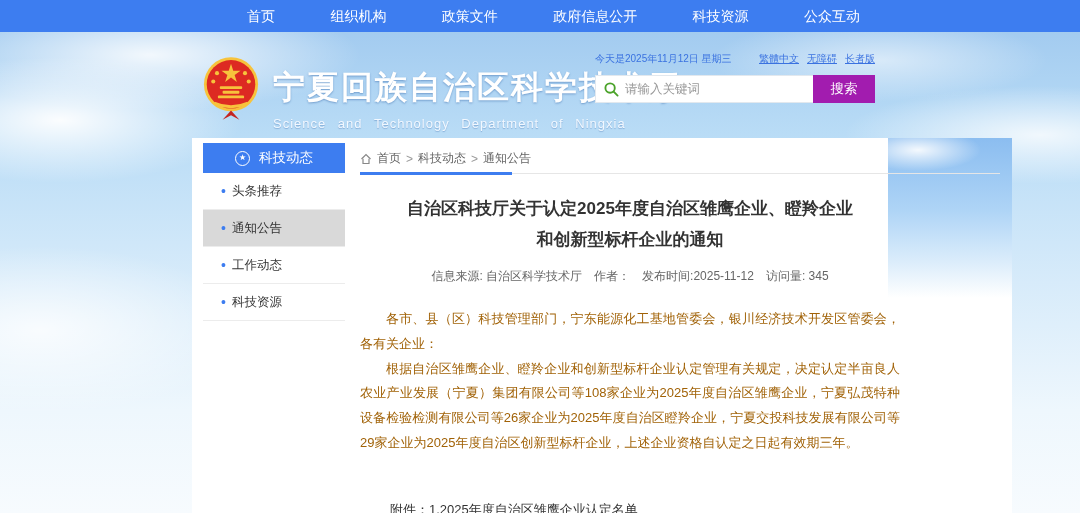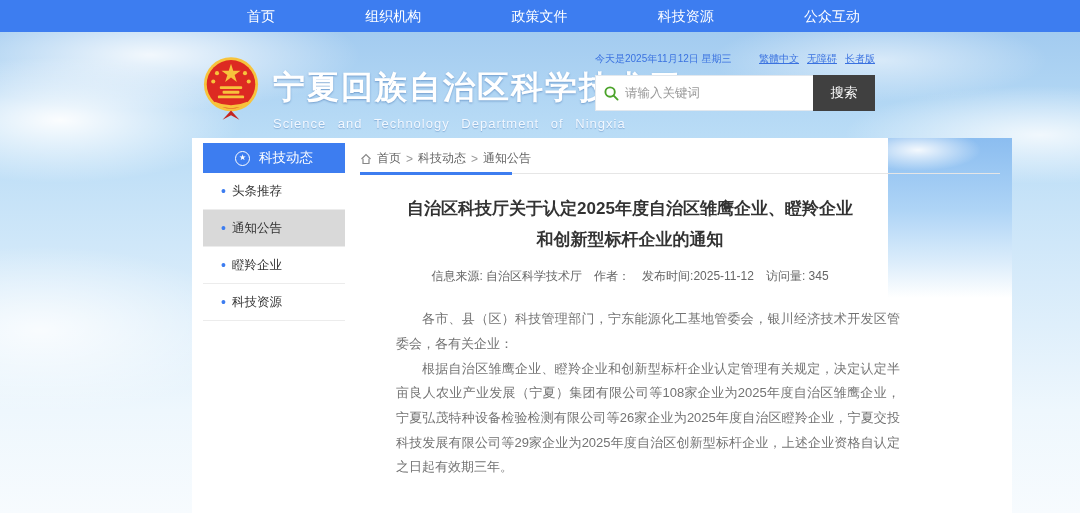--- a/index.html
+++ b/index.html
@@ -39,32 +39,32 @@
   }
   .site-subtitle {
     color:#f2f8ff; font-size:13px; margin-top:6px; letter-spacing:1px; word-spacing:7px; white-space:nowrap;
     text-shadow:0 1px 1px rgba(40,90,160,.35);
   }
 
   .header-right { position:absolute; left:595px; top:52px; width:280px; }
   .date-row { display:flex; justify-content:space-between; align-items:center; font-size:10px; color:#3a72e0; }
   .quick-links { display:flex; gap:8px; }
   .quick-link { color:#3a72e0; cursor:pointer; white-space:nowrap;text-decoration:underline; }
-  .search-row { margin-top:9px; display:flex; height:36px; }
+  .search-row { margin-top:9px; display:flex; height:28px; }
   .search-box {
     flex:1; background:#ffffff; border:1px solid #e2e8ee; border-right:none;
     display:flex; align-items:center; padding-left:8px;
   }
   .search-box input {
     border:none; outline:none; flex:1; font-size:12.5px; color:#333;
     font-family:"Liberation Sans","DejaVu Sans",sans-serif; background:transparent; margin-left:6px;
   }
   .search-box input::placeholder { color:#999; }
   .search-btn {
-    width:62px; background:#404040; color:#fff; font-size:13.5px; border:none; cursor:pointer;
+    width:62px; background:#a21caf; color:#fff; font-size:13.5px; border:none; cursor:pointer;
     font-family:"Liberation Sans","DejaVu Sans",sans-serif;
   }
 
   
   .panel {
     position:absolute; left:192px; top:138px; width:820px; height:375px;
     background:#ffffff;
   }
   .sky-patch {
     position:absolute; right:0; top:0; width:124px; height:160px;
@@ -106,37 +106,38 @@
   .article { width:540px; }
   .art-title {
     margin-top:20px; text-align:center; font-size:17px; font-weight:bold; color:#333; line-height:1.8;
   }
   .art-meta {
     margin-top:13px; text-align:center; font-size:12px; color:#666;
   }
   .art-meta span { margin:0 6px;text-align:center; }
   .art-body { margin-top:22px; }
   .art-body p {
-    font-size:13px; color:#737373; line-height:1.9; text-indent:2em; text-align:justify;margin-left:36px;
+    font-size:13px; color:#a16207; line-height:1.9; text-indent:2em; text-align:justify;
   }
   .attachments {
     margin-top:42px; padding-left:30px; display:flex; font-size:13px; color:#333; line-height:2.05;
   }
   .attach-label { white-space:nowrap; }
   .attach-list { display:flex; flex-direction:column; }
   .attach-item { cursor:pointer; }
 </style>
 </head>
 <body>
 
 <div class="topnav">
   <div class="topnav-inner">
     <span class="topnav-item">首页</span>
     <span class="topnav-item">组织机构</span>
     <span class="topnav-item">政策文件</span>
+    <span class="topnav-item">政府信息公开</span>
     <span class="topnav-item">科技资源</span>
     <span class="topnav-item">公众互动</span>
   </div>
 </div>
 
 <div class="site-logo">
   <svg class="emblem" viewBox="0 0 60 70">
     <circle cx="30" cy="30" r="29" fill="#f7c33c"></circle>
     <circle cx="30" cy="30" r="26" fill="#dd2a22"></circle>
     <path d="M30 8 l2.4 7.4 7.8 0 -6.3 4.6 2.4 7.4 -6.3 -4.6 -6.3 4.6 2.4 -7.4 -6.3 -4.6 7.8 0 z" fill="#f7c33c"></path>
@@ -188,21 +189,21 @@
     <div class="side-item">
       <span class="dot">•</span>
       <span>头条推荐</span>
     </div>
     <div class="side-item active">
       <span class="dot">•</span>
       <span>通知公告</span>
     </div>
     <div class="side-item">
       <span class="dot">•</span>
-      <span>瞪羚企业</span>
+      <span>工作动态</span>
     </div>
     <div class="side-item">
       <span class="dot">•</span>
       <span>科技资源</span>
     </div>
   </div>
 
   <div class="main">
     <div class="breadcrumb-row">
       <span class="home-ico">

